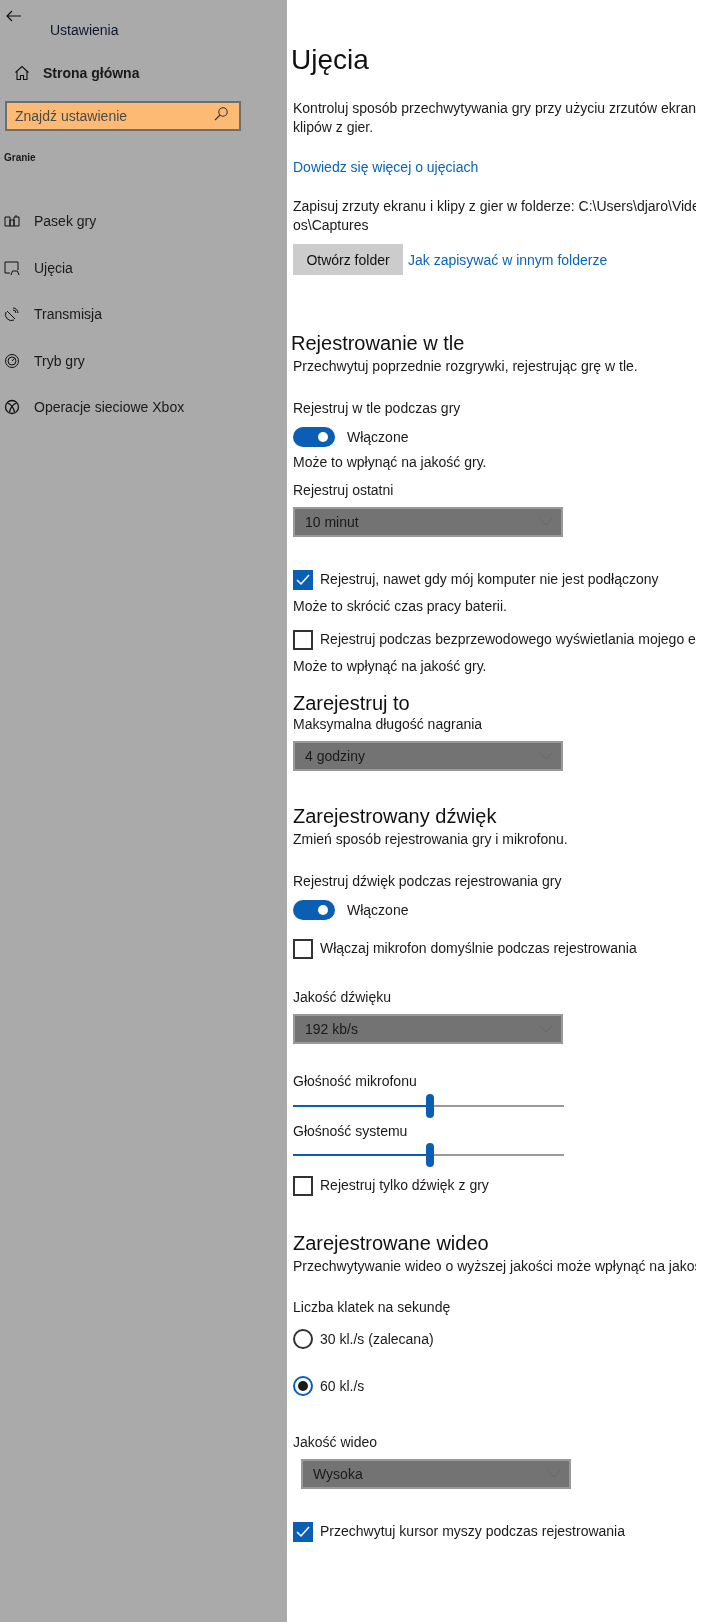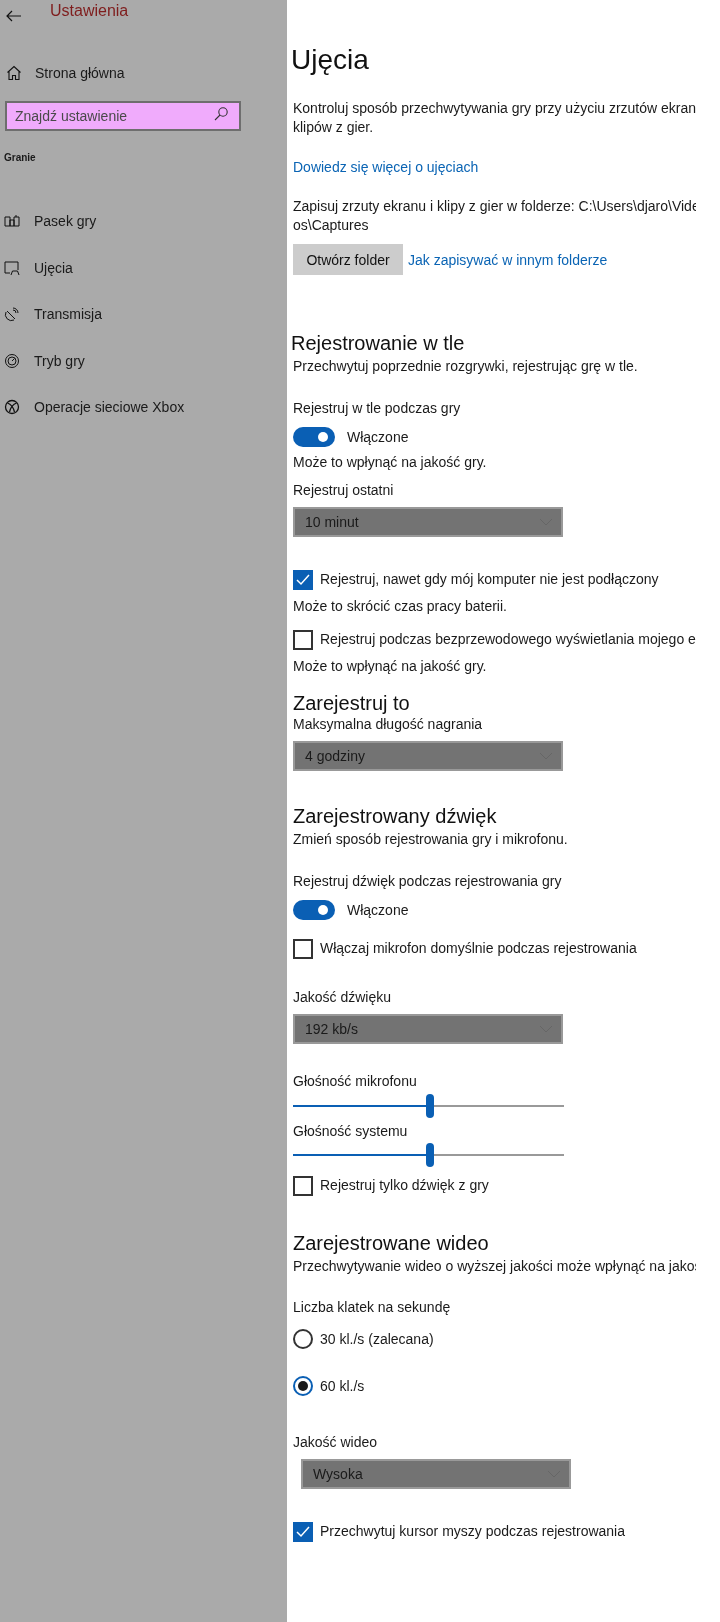--- a/index.html
+++ b/index.html
@@ -3,25 +3,25 @@
 <meta charset="utf-8">
 <style>
   * { box-sizing: border-box; margin: 0; padding: 0; }
   html, body { width: 720px; height: 1622px; overflow: hidden; background: #ffffff; }
   body { font-family: "Liberation Sans", "DejaVu Sans", sans-serif; color: #1a1a1a; position: relative; }
 
   
   .sidebar { position: absolute; left: 0; top: 0; width: 287px; height: 1622px; background: #aaaaaa; }
   .titlebar { position: absolute; left: 0; top: 0; height: 34px; width: 287px; }
   .back-btn { position: absolute; left: 4px; top: 6px; width: 20px; height: 20px; }
-  .app-title { position: absolute; left: 50px; top: 2px; font-size: 16px; color: #7f1d1d; }
-  .home-item { position: absolute; left: 0; top: 58px; height: 30px; width: 287px; display: flex; align-items: center; }
+  .app-title { position: absolute; left: 50px; top: 22px; font-size: 14px; color: #0f172a; }
+  .home-item { position: absolute; left: 8px; top: 58px; height: 30px; width: 287px; display: flex; align-items: center; font-weight: bold; }
   .home-item .ico { width: 20px; margin-left: 6px; display: flex; align-items: center; }
   .home-item .lbl { margin-left: 9px; font-size: 14px; }
-  .search { position: absolute; left: 5px; top: 101px; width: 236px; height: 30px; border: 2px solid #6e6e6e; background: #f0abfc; display: flex; align-items: center; }
+  .search { position: absolute; left: 5px; top: 101px; width: 236px; height: 30px; border: 2px solid #6e6e6e; background: #fdba74; display: flex; align-items: center; }
   .search input { border: none; background: transparent; font-family: inherit; font-size: 14px; color: #333; padding-left: 8px; flex: 1; outline: none; }
   .search input::placeholder { color: #4a4a4a; }
   .search .ico { width: 20px; margin-right: 6px; }
   .section-label { position: absolute; left: 4px; top: 152px; font-size: 10px; font-weight: bold; }
   .nav { position: absolute; left: 0; top: 198px; width: 287px; }
   .nav-item { height: 46.5px; display: flex; align-items: center; }
   .nav-item .ico { width: 20px; margin-left: 4px; display: flex; align-items: center; }
   .nav-item .lbl { margin-left: 10px; font-size: 14px; }
 
   

